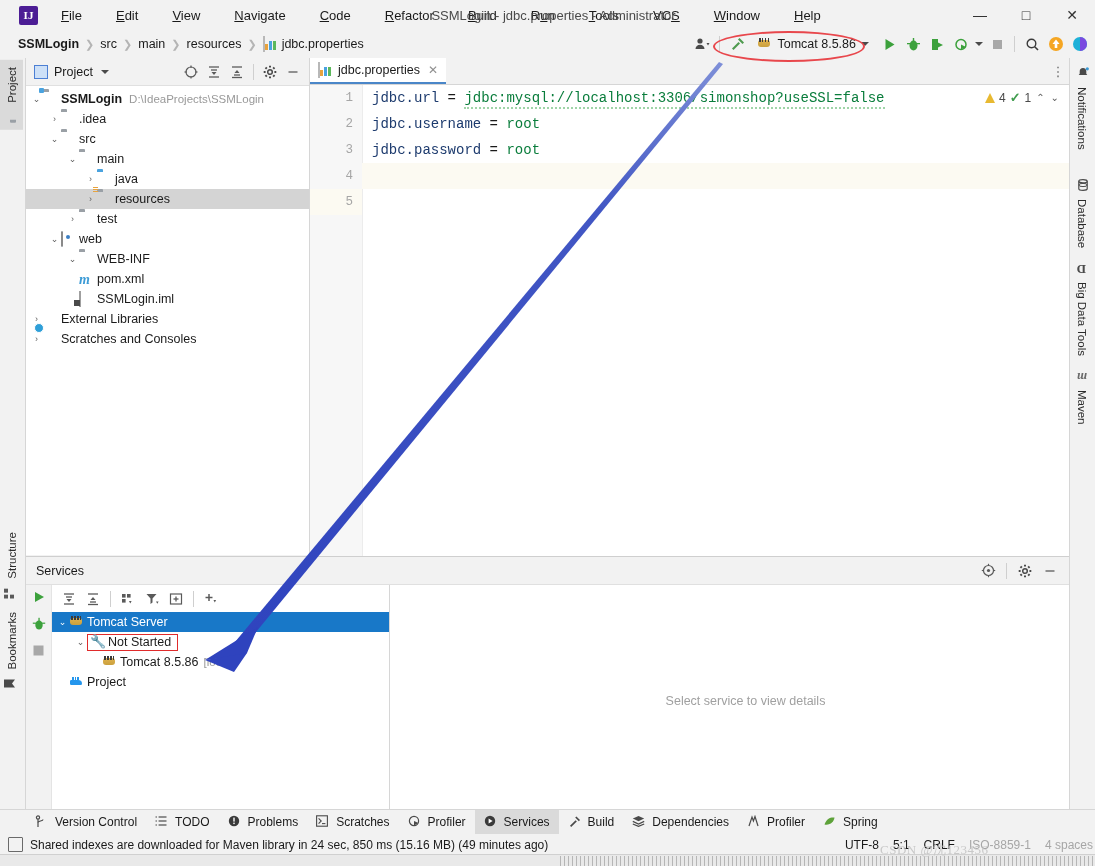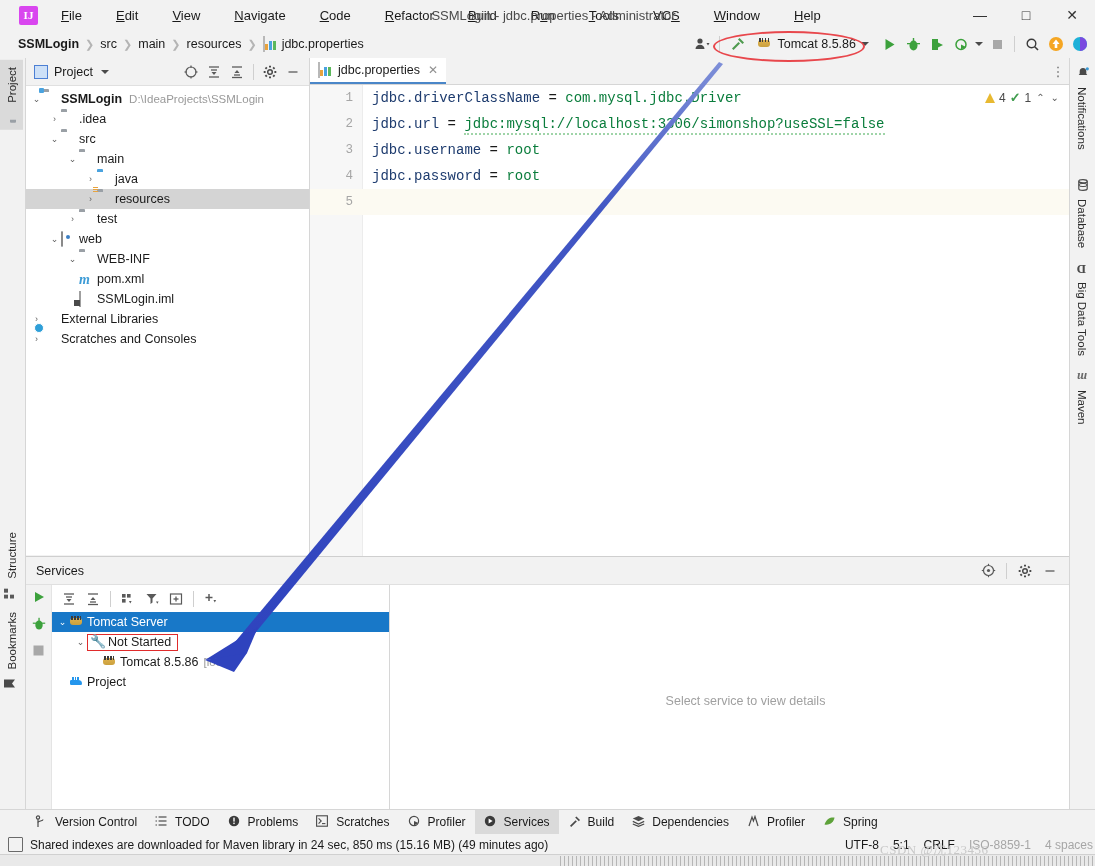--- a/index.html
+++ b/index.html
@@ -7,21 +7,21 @@
     width:1095px;height:866px;overflow:hidden;
     font-family:"Liberation Sans",sans-serif;
     font-size:12.5px;color:#1a1a1a;background:#f2f2f2;
     -webkit-font-smoothing:antialiased;
   }
   .app{position:relative;width:1095px;height:866px;background:#f2f2f2;}
 
   
   .titlebar{position:absolute;left:0;top:0;width:1095px;height:30px;background:#f2f2f2;
             border-bottom:1px solid #d6d6d6;display:flex;align-items:center;}
-  .ij-logo{width:19px;height:19px;margin-left:19px;background:#d946ef;border-radius:2px;
+  .ij-logo{width:19px;height:19px;margin-left:19px;background:#4c1d95;border-radius:2px;
            display:flex;align-items:center;justify-content:center;color:#fff;font-size:11px;
            font-family:"Liberation Serif",serif;font-weight:bold;}
   .menu{display:flex;align-items:center;margin-left:14px;gap:16px;}
   .menu-item{padding:4px 9px;font-size:13px;color:#1a1a1a;cursor:default;}
   .menu-item u{text-decoration:underline;}
   .win-title{position:absolute;left:12px;right:0;text-align:center;font-size:13px;color:#4a4a4a;
              pointer-events:none;}
   .wctrls{position:absolute;right:0;top:0;height:30px;display:flex;align-items:center;}
   .wbtn{width:46px;height:30px;display:flex;align-items:center;justify-content:center;
         font-size:14px;color:#333;cursor:default;}
@@ -494,21 +494,20 @@
     <div class="codearea">
       <div class="gutter">
         <div class="gline">1</div>
         <div class="gline">2</div>
         <div class="gline">3</div>
         <div class="gline">4</div>
         <div class="gline cur">5</div>
       </div>
 
       <div class="codelines">
-        <div class="cline"><span class="k">jdbc.driverClassName</span><span class="eq"> = </span><span class="v">com.mysql.jdbc.Driver</span></div>
         <div class="cline"><span class="k">jdbc.url</span><span class="eq"> = </span><span class="v squig">jdbc:mysql://localhost:3306/simonshop?useSSL=false</span></div>
         <div class="cline"><span class="k">jdbc.username</span><span class="eq"> = </span><span class="v">root</span></div>
         <div class="cline"><span class="k">jdbc.password</span><span class="eq"> = </span><span class="v">root</span></div>
         <div class="cline cur"></div>
       </div>
 
       <div class="inspect">
         <span class="warn-tri"></span>
         <span>4</span>
         <span class="chk">✓</span>

